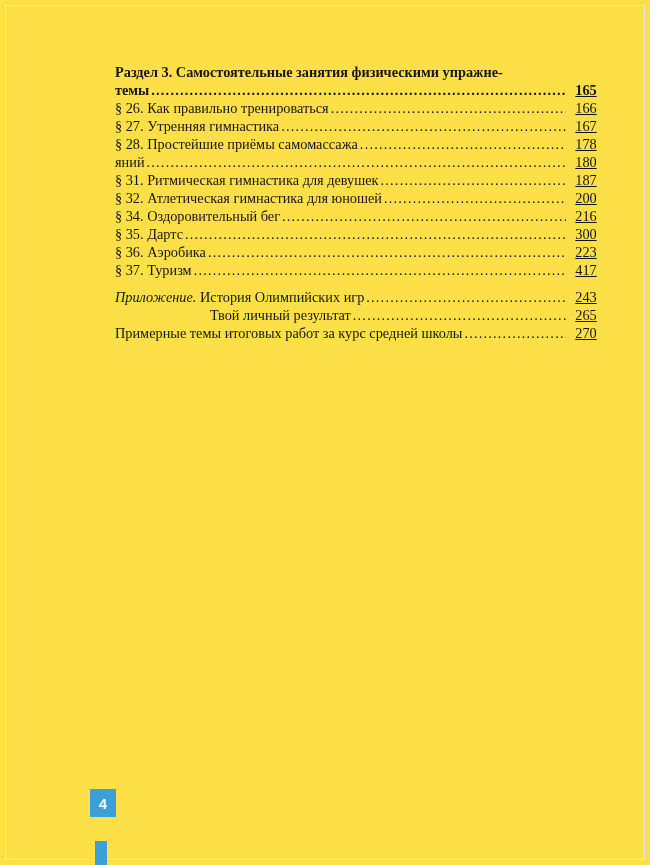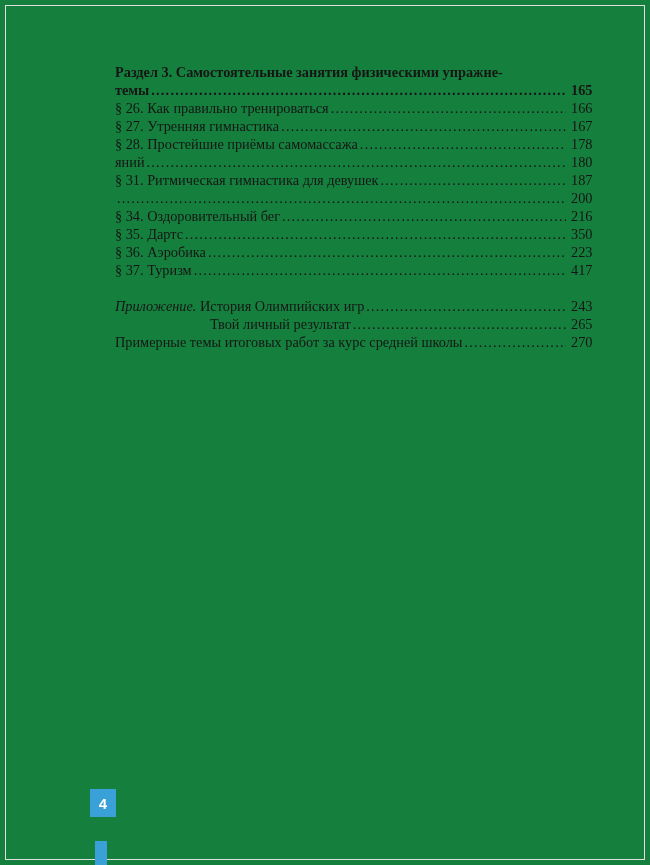--- a/index.html
+++ b/index.html
@@ -1,20 +1,20 @@
 <!DOCTYPE html>
 <html><head>
 <meta charset="utf-8">
 <style>
   html, body { margin: 0; padding: 0; background: #ffffff; }
   .canvas {
     position: relative;
     width: 650px;
     height: 865px;
-    background: #15803d;
+    background: #fde047;
     overflow: hidden;
     font-family: "Liberation Serif", "DejaVu Serif", serif;
     color: #151515;
   }
   .frame {
     position: absolute;
     left: 5px; top: 5px; right: 5px; bottom: 5px;
     border: 1px solid #e0e0e0;
     pointer-events: none;
   }
@@ -24,39 +24,40 @@
     top: 63px;
     width: 486px;
   }
   .row {
     display: flex;
     align-items: baseline;
     font-size: 14.3px;
     line-height: 18px;
   }
   .row.bold { font-weight: bold; }
-  .row.gap { margin-top: 18px; }
+  .row.gap { margin-top: 9px; }
   .row.indent { padding-left: 95px; }
   .row .label { white-space: pre-wrap; }
   .row .label .italic { font-style: italic; }
   .row .dots {
     flex: 1;
     overflow: hidden;
     white-space: nowrap;
     margin-left: 2px;
     letter-spacing: 1.2px;
   }
   .row .dots::after {
     content: "..................................................................................................................................";
   }
   .row .pagenum {
     width: 30px;
     margin-left: 5px;
-    text-align: left;
+    text-align: center;
     flex: none;
+    text-decoration: underline;
   }
   .pagebox {
     position: absolute;
     left: 90px;
     top: 789px;
     width: 26px;
     height: 28px;
     background: #3aa0d8;
     color: #ffffff;
     font-family: "Liberation Sans", "DejaVu Sans", sans-serif;
@@ -109,32 +110,33 @@
         <span class="label">яний</span>
         <span class="dots"></span>
         <span class="pagenum">180</span>
       </div>
       <div class="row">
         <span class="label">§ 31. Ритмическая гимнастика для девушек</span>
         <span class="dots"></span>
         <span class="pagenum">187</span>
       </div>
       <div class="row">
+        <span class="label">§ 32. Атлетическая гимнастика для юношей</span>
         <span class="dots"></span>
         <span class="pagenum">200</span>
       </div>
       <div class="row">
         <span class="label">§ 34. Оздоровительный бег</span>
         <span class="dots"></span>
         <span class="pagenum">216</span>
       </div>
       <div class="row">
         <span class="label">§ 35. Дартс</span>
         <span class="dots"></span>
-        <span class="pagenum">350</span>
+        <span class="pagenum">300</span>
       </div>
       <div class="row">
         <span class="label">§ 36. Аэробика</span>
         <span class="dots"></span>
         <span class="pagenum">223</span>
       </div>
       <div class="row">
         <span class="label">§ 37. Туризм</span>
         <span class="dots"></span>
         <span class="pagenum">417</span>

